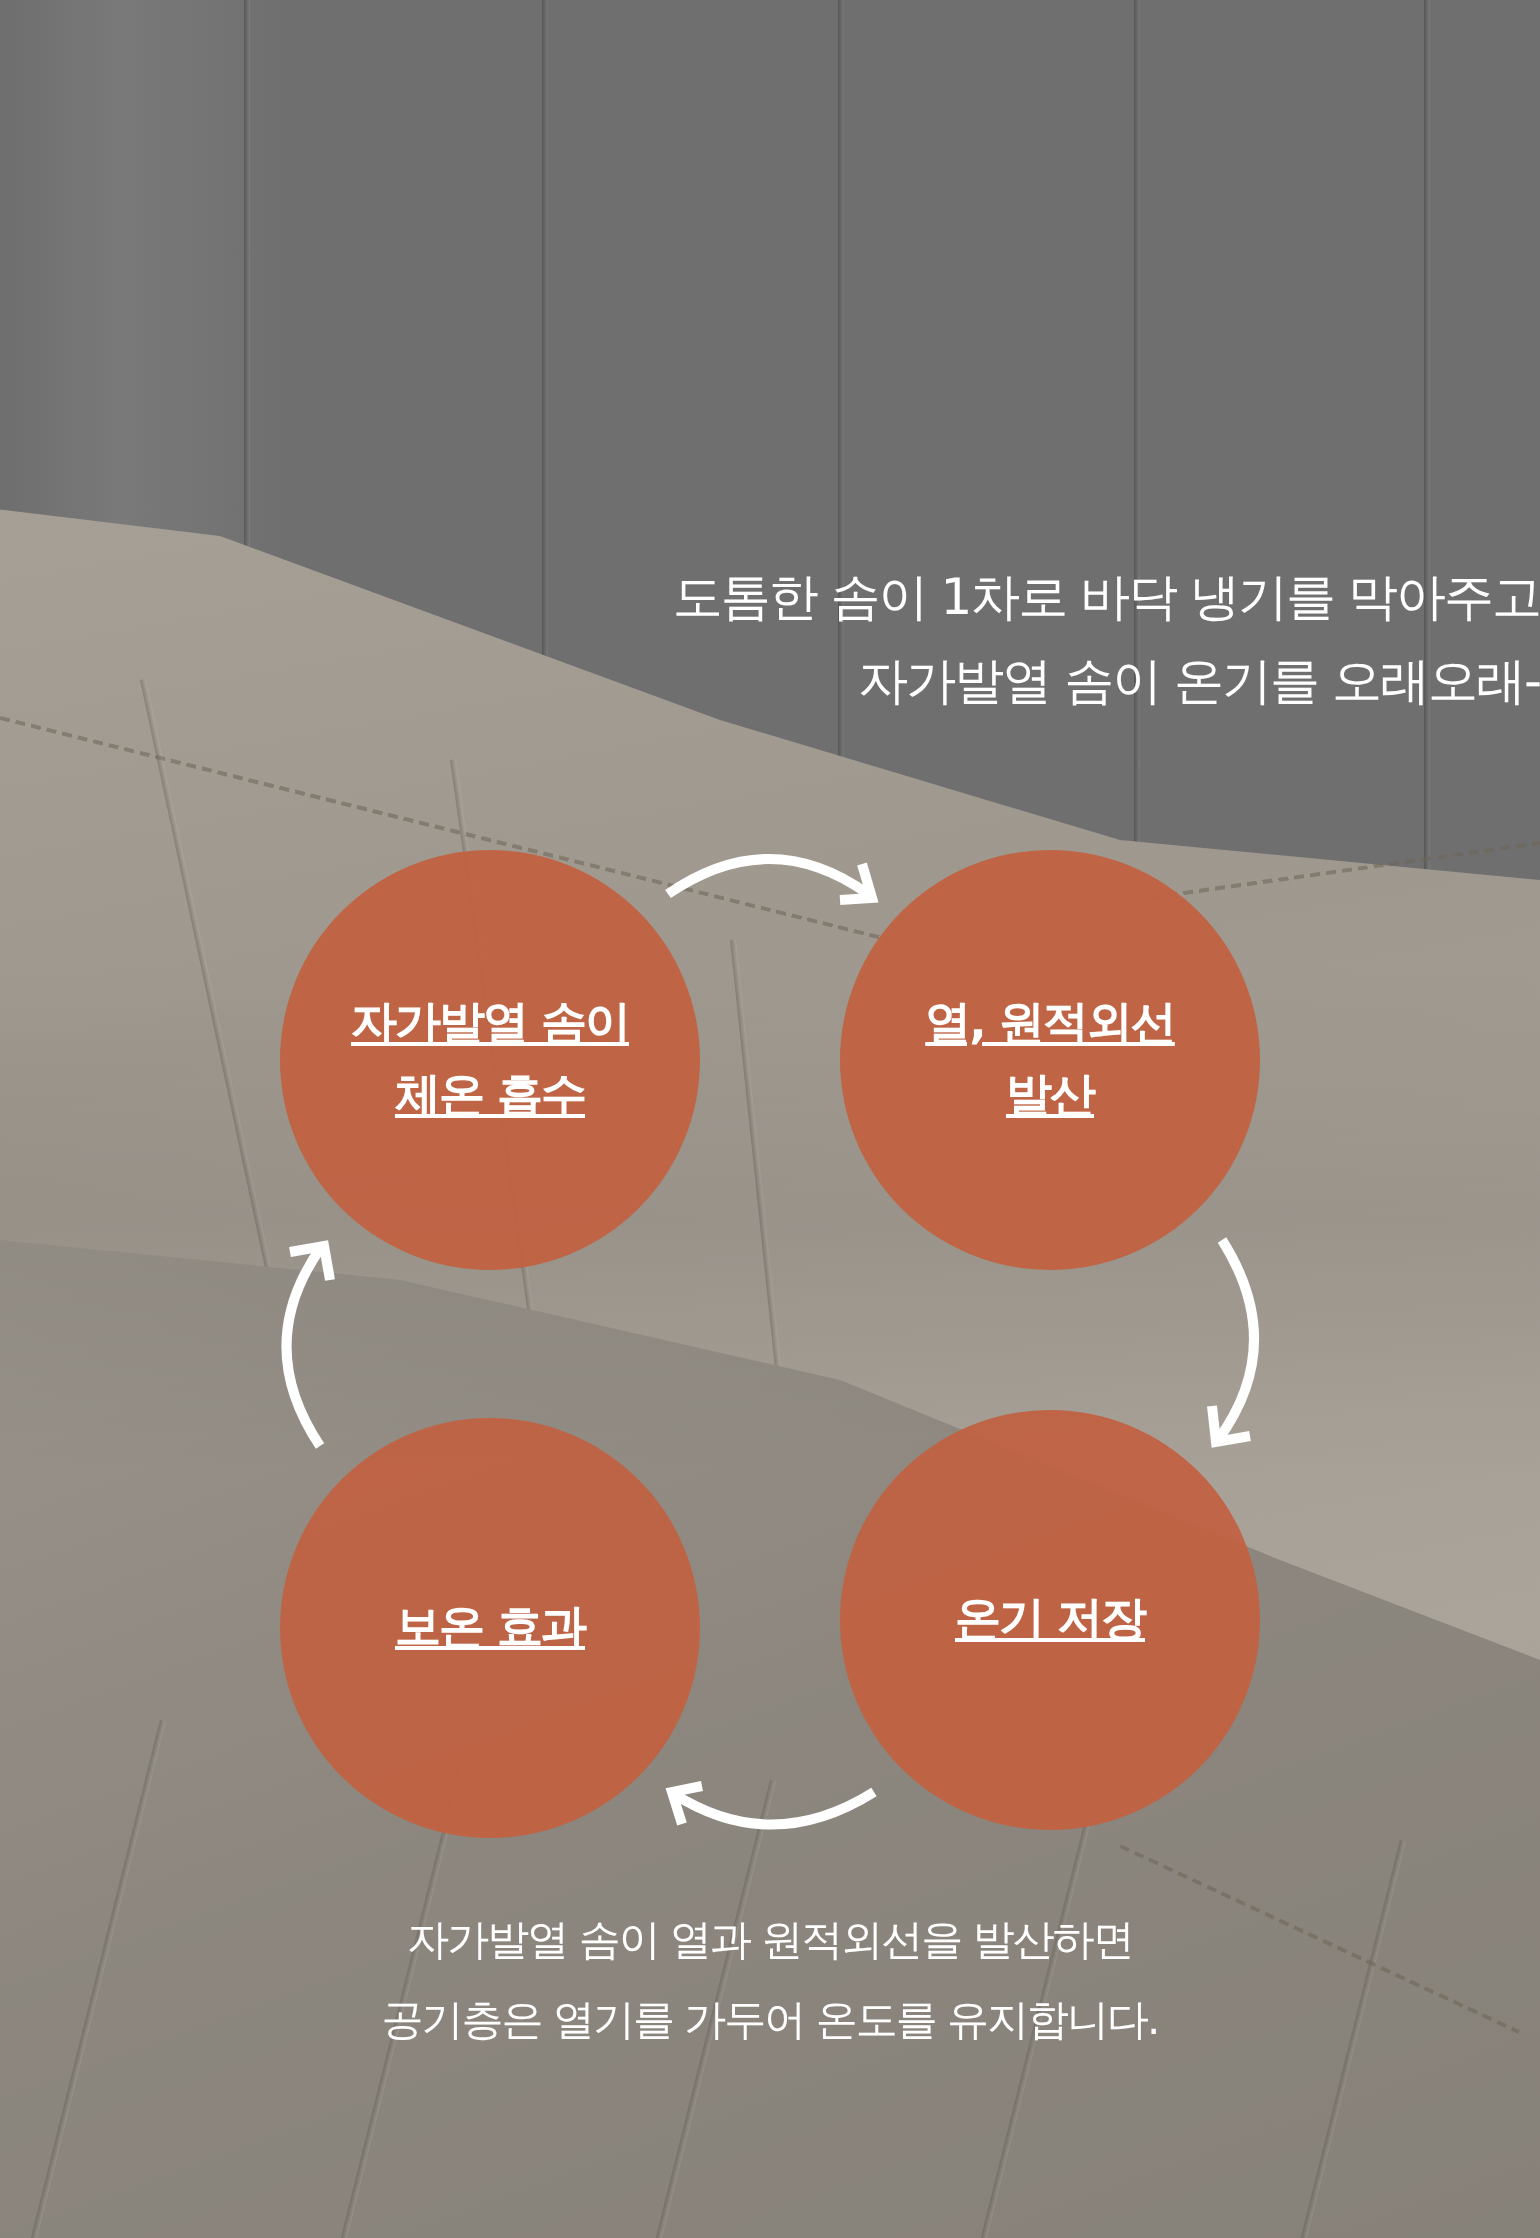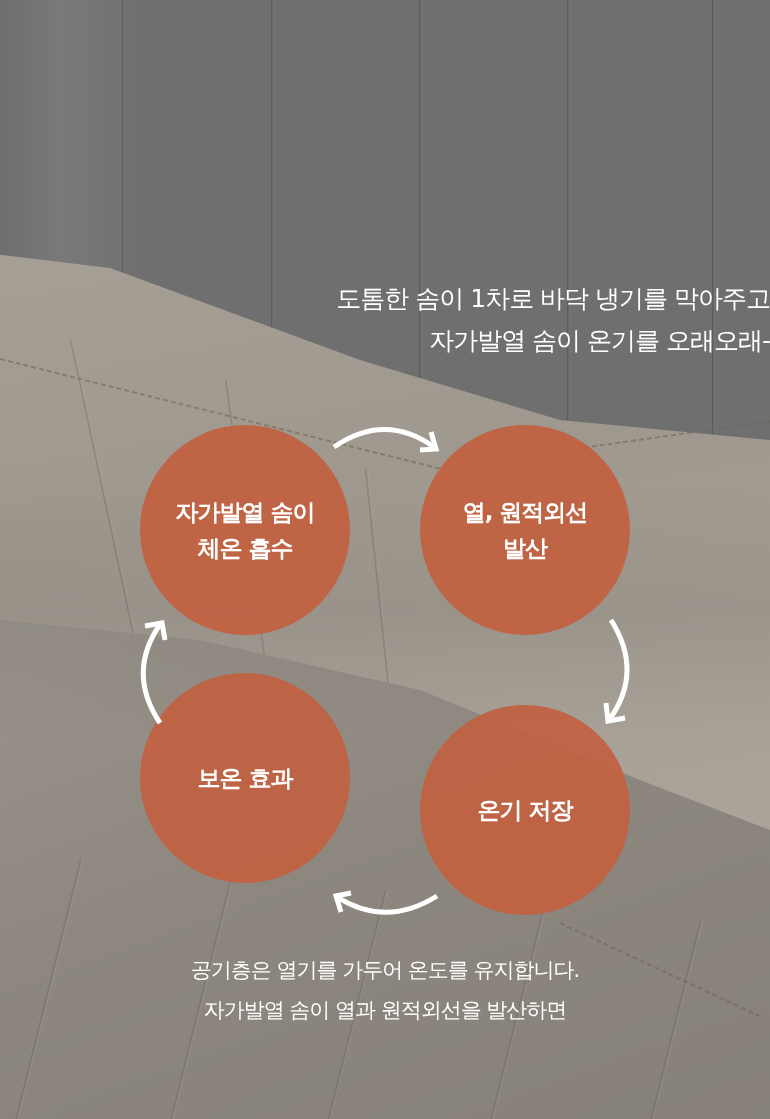--- a/index.html
+++ b/index.html
@@ -127,25 +127,26 @@
       align-items: center;
       justify-content: center;
       flex-direction: column;
       color: #ffffff;
       font-family: "DejaVu Sans", sans-serif;
       font-weight: bold;
       font-size: 23px;
       line-height: 36px;
       letter-spacing: -1px;
       text-align: center;
+      text-decoration: underline;
     }
     .c1 { left: 140px; top: 425px; }
     .c2 { left: 420px; top: 425px; }
     .c3 { left: 420px; top: 705px; }
-    .c4 { left: 140px; top: 673px; }
+    .c4 { left: 140px; top: 709px; }
 
     .arrows {
       position: absolute;
       left: 0; top: 0;
       width: 770px;
       height: 1119px;
       pointer-events: none;
     }
   </style>
 </head>
@@ -218,15 +219,15 @@
     </g>
 
     <g>
       <path d="M160 723 Q126 672 161 623"></path>
       <path d="M145 626 L162 623 L165 640"></path>
     </g>
   </g>
 </svg>
 
 <p class="footer" style="margin:0;">
+  <span class="line">자가발열 솜이 열과 원적외선을 발산하면</span>
   <span class="line">공기층은 열기를 가두어 온도를 유지합니다.</span>
-  <span class="line">자가발열 솜이 열과 원적외선을 발산하면</span>
 </p>
 
 </body></html>

